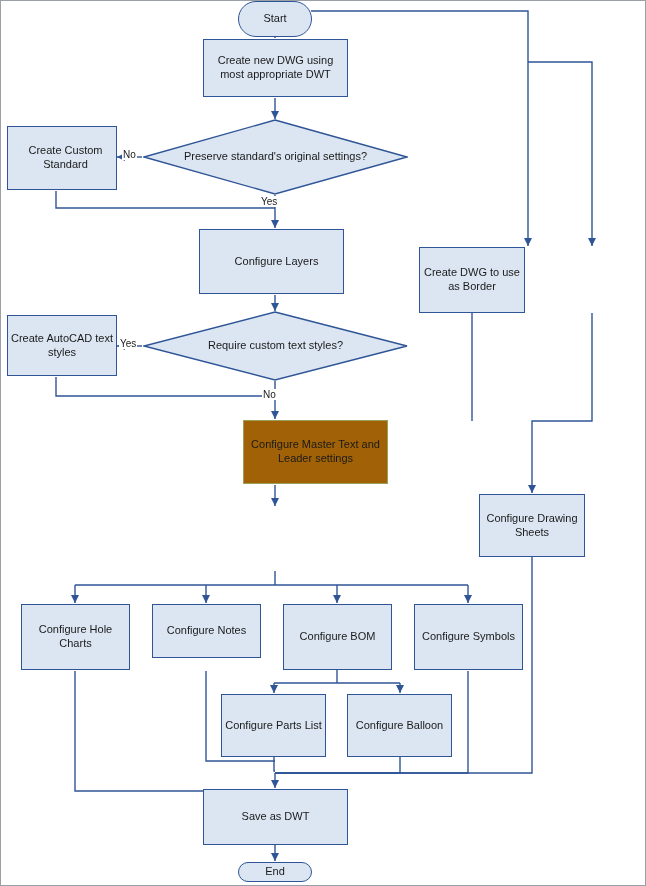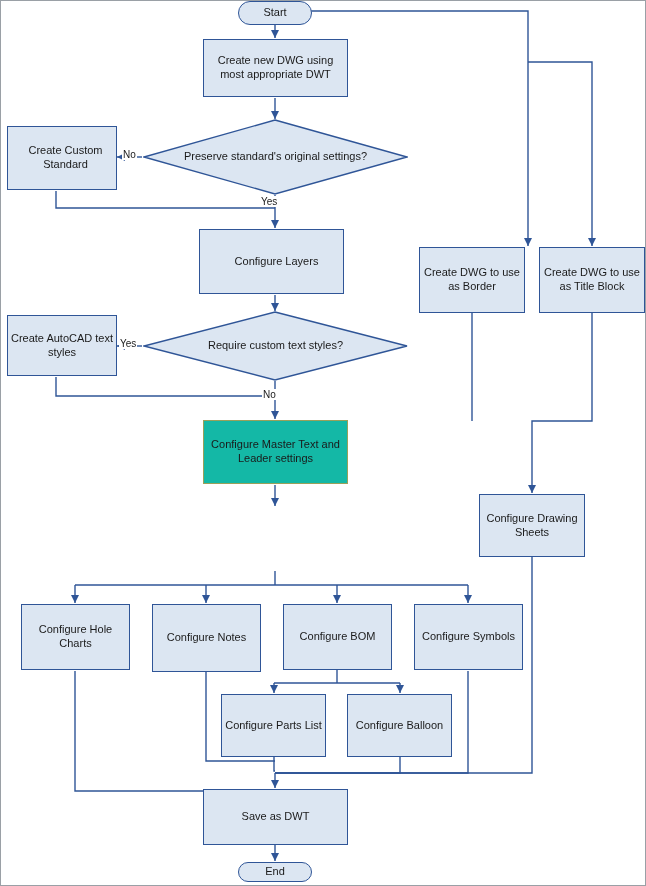--- a/index.html
+++ b/index.html
@@ -27,22 +27,23 @@
     font-size: 11px;
     color: #1a1a1a;
     line-height: 1.25;
     padding: 2px;
   }
   .process {
     background: #dce6f2;
     border: 1px solid #2f5597;
   }
   .process.highlight {
-    background: #14b8a6;
+    background: #a16207;
     border: 1px solid #9aa05a;
+    margin-left: 40px;
   }
   .terminator {
     background: #dce6f2;
     border: 1px solid #2f5597;
     border-radius: 999px;
   }
   .decision-wrap {
     position: absolute;
   }
   .decision-wrap svg {
@@ -139,21 +140,21 @@
 
       <path d="M274,844 L274,860" marker-end="url(#arrow)"></path>
 
       <path d="M591,312 L591,420 L531,420 L531,492" marker-end="url(#arrow)"></path>
       <path d="M471,312 L471,420"></path>
 
       <path d="M531,556 L531,772 L274,772"></path>
     </g>
   </svg>
 
-  <div class="node terminator" style="left:237px; top:0px; width:74px; height:24px;">
+  <div class="node terminator" style="left:237px; top:0px; width:74px; height:36px;">
     <span>Start</span>
   </div>
 
   <div class="node terminator" style="left:237px; top:861px; width:74px; height:20px;">
     <span>End</span>
   </div>
 
   <div class="node process" style="left:202px; top:38px; width:145px; height:58px;">
     <span>Create new DWG using most appropriate DWT</span>
   </div>
@@ -172,21 +173,21 @@
 
   <div class="node process highlight" style="left:202px; top:419px; width:145px; height:64px;">
     <span>Configure Master Text and Leader settings</span>
   </div>
 
 
   <div class="node process" style="left:20px; top:603px; width:109px; height:66px;">
     <span>Configure Hole Charts</span>
   </div>
 
-  <div class="node process" style="left:151px; top:603px; width:109px; height:68px;">
+  <div class="node process" style="left:151px; top:603px; width:109px; height:54px;">
     <span>Configure Notes</span>
   </div>
 
   <div class="node process" style="left:282px; top:603px; width:109px; height:66px;">
     <span>Configure BOM</span>
   </div>
 
   <div class="node process" style="left:413px; top:603px; width:109px; height:66px;">
     <span>Configure Symbols</span>
   </div>
@@ -200,23 +201,20 @@
   </div>
 
   <div class="node process" style="left:202px; top:788px; width:145px; height:56px;justify-content:center;">
     <span>Save as DWT</span>
   </div>
 
   <div class="node process" style="left:418px; top:246px; width:106px; height:66px;">
     <span>Create DWG to use as Border</span>
   </div>
 
-  <div class="node process" style="left:538px; top:246px; width:106px; height:66px;">
-    <span>Create DWG to use as Title Block</span>
-  </div>
 
   <div class="node process" style="left:478px; top:493px; width:106px; height:63px;">
     <span>Configure Drawing Sheets</span>
   </div>
 
   <div class="decision-wrap" style="left:142px; top:118px; width:265px; height:76px;">
     <svg width="265" height="76">
       <polygon points="132,1 264,38 132,75 1,38" fill="#dce6f2" stroke="#2f5597" stroke-width="1.4"></polygon>
     </svg>
     <div class="decision-label">Preserve standard's original settings?</div>

